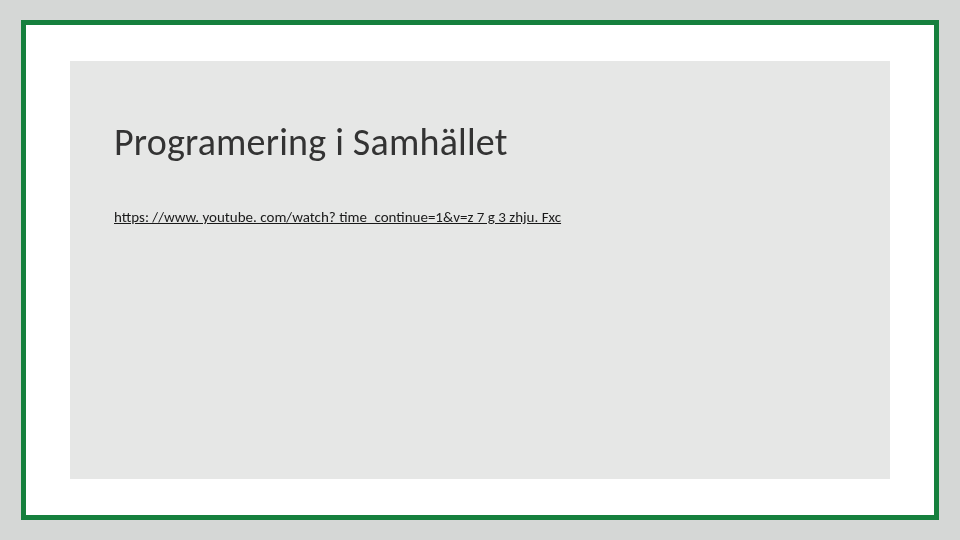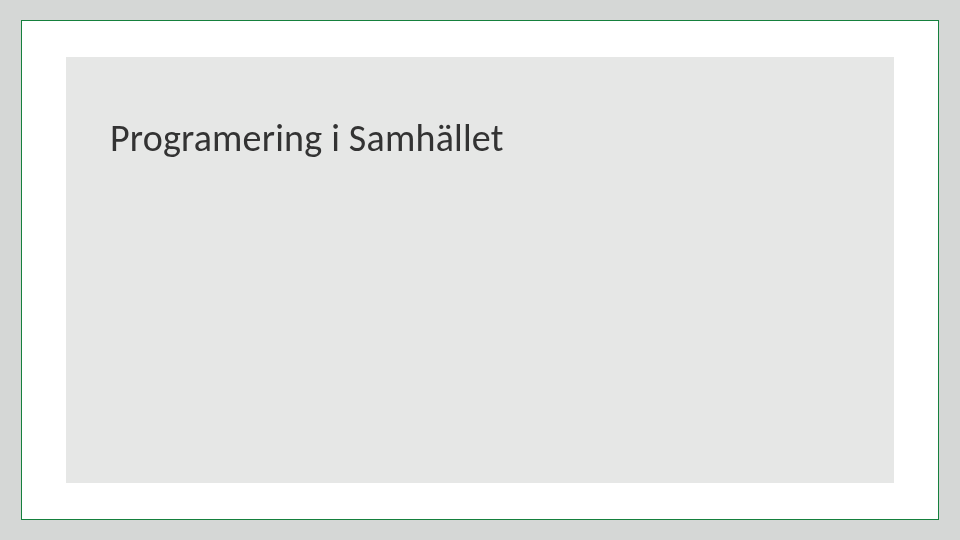--- a/index.html
+++ b/index.html
@@ -14,21 +14,21 @@
       font-family: Calibri, 'Segoe UI', Arial, sans-serif;
       display: flex;
       align-items: center;
       justify-content: center;
       overflow: hidden;
     }
     .slide-outer {
       width: 918px;
       height: 500px;
       background: #ffffff;
-      border: 1px solid #15803d;
+      border: 5px solid #15803d;
       position: relative;
     }
     .slide-inner {
       position: absolute;
       top: 36px;
       left: 44px;
       right: 44px;
       bottom: 36px;
       background: #e6e7e6;
     }
@@ -53,15 +53,16 @@
       display: inline-block;
     }
   </style>
 </head>
 <body>
 
 <div class="slide-outer">
   <div class="slide-inner">
     <div class="content">
       <h1 class="title">Programering i Samhället</h1>
+      <a class="link">https: //www. youtube. com/watch? time_continue=1&amp;v=z 7 g 3 zhju. Fxc</a>
     </div>
   </div>
 </div>
 
 </body></html>

